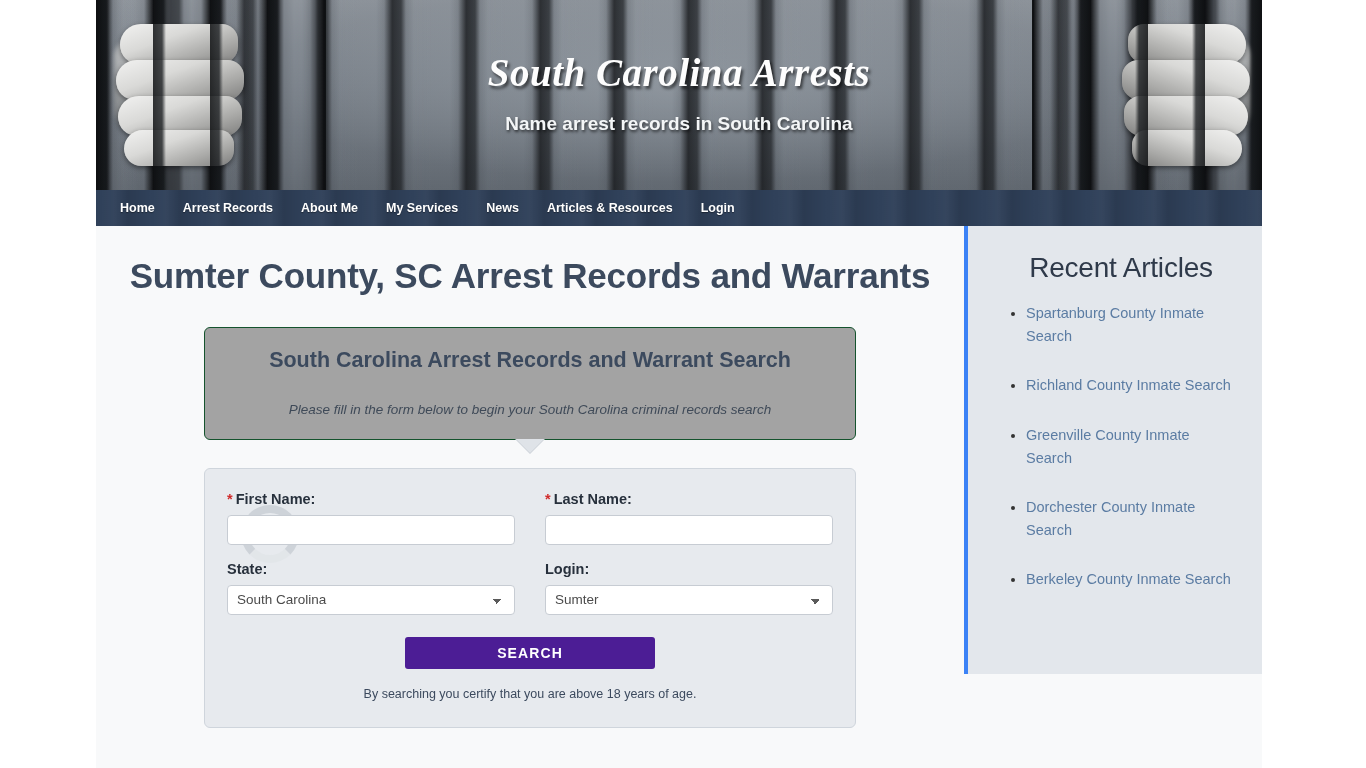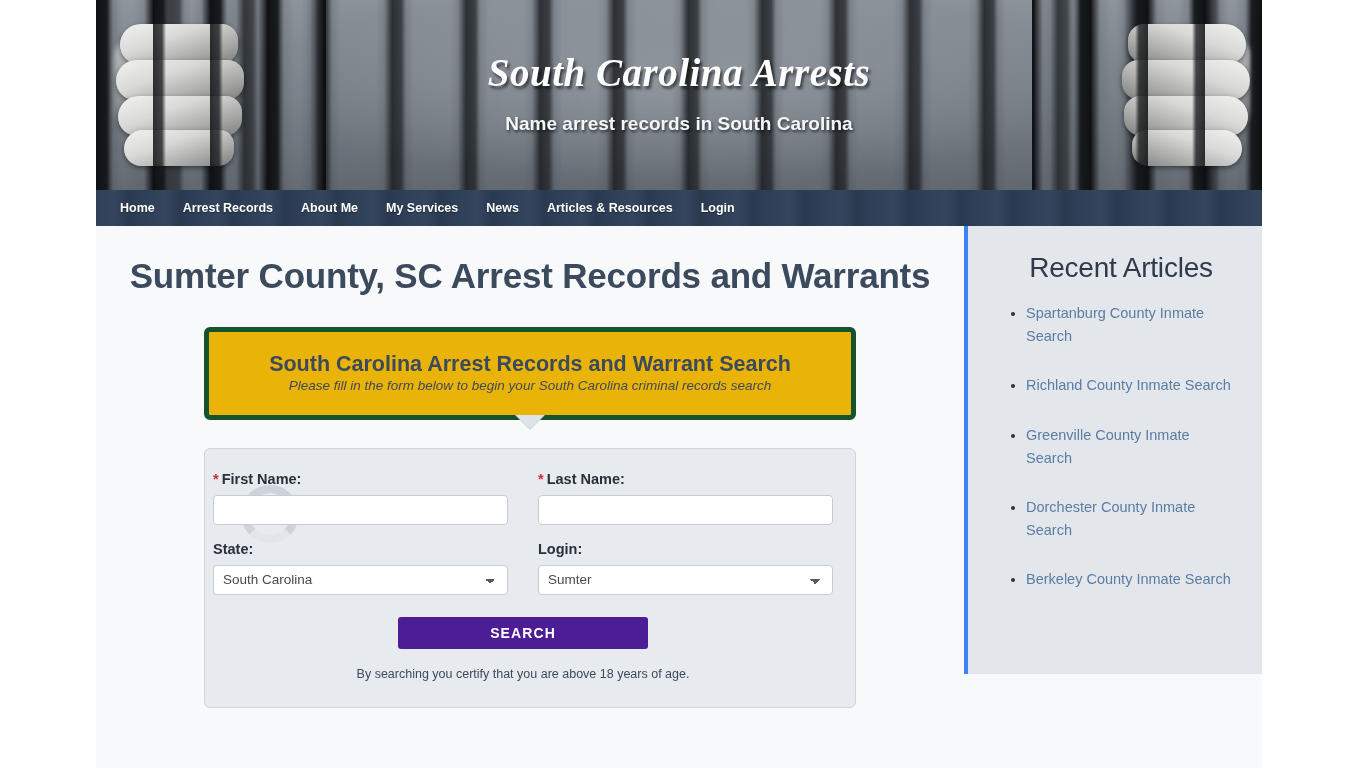--- a/index.html
+++ b/index.html
@@ -228,22 +228,22 @@
   }
 
   
   .form-zone {
     position: relative;
     width: 652px;
     margin: 28px auto 0 auto;
   }
   .callout {
     position: relative;
-    background: #eab308;
-    border: 5px solid #14532d;
+    background: #a3a3a3;
+    border: 1px solid #14532d;
     border-radius: 6px;
     padding: 20px 22px 22px 22px;
     text-align: center;
   }
   .callout:after, .callout:before {
     content: "";
     position: absolute;
     top: 100%;
     left: 50%;
     border: solid transparent;
@@ -259,33 +259,33 @@
     border-top-color: #c9cfd6;
     margin-left: -15px;
   }
   .callout-title {
     font-size: 21.5px;
     font-weight: bold;
     color: #3c4a5e;
     line-height: 1.2;
   }
   .callout-sub {
-    margin-top: 0;
+    margin-top: 28px;
     font-size: 13.5px;
     font-style: italic;
     color: #3f4a58;
   }
 
   .form-box {
     position: relative;
     margin-top: 28px;
     background: #e7eaee;
     border: 1px solid #cfd5dc;
     border-radius: 6px;
-    padding: 22px 22px 26px 8px;
+    padding: 22px 22px 26px 22px;
     overflow: hidden;
   }
   .spinner-ghost {
     position: absolute;
     left: 36px;
     top: 36px;
     width: 58px;
     height: 58px;
     border-radius: 50%;
     border: 8px solid rgba(150,158,168,0.30);

